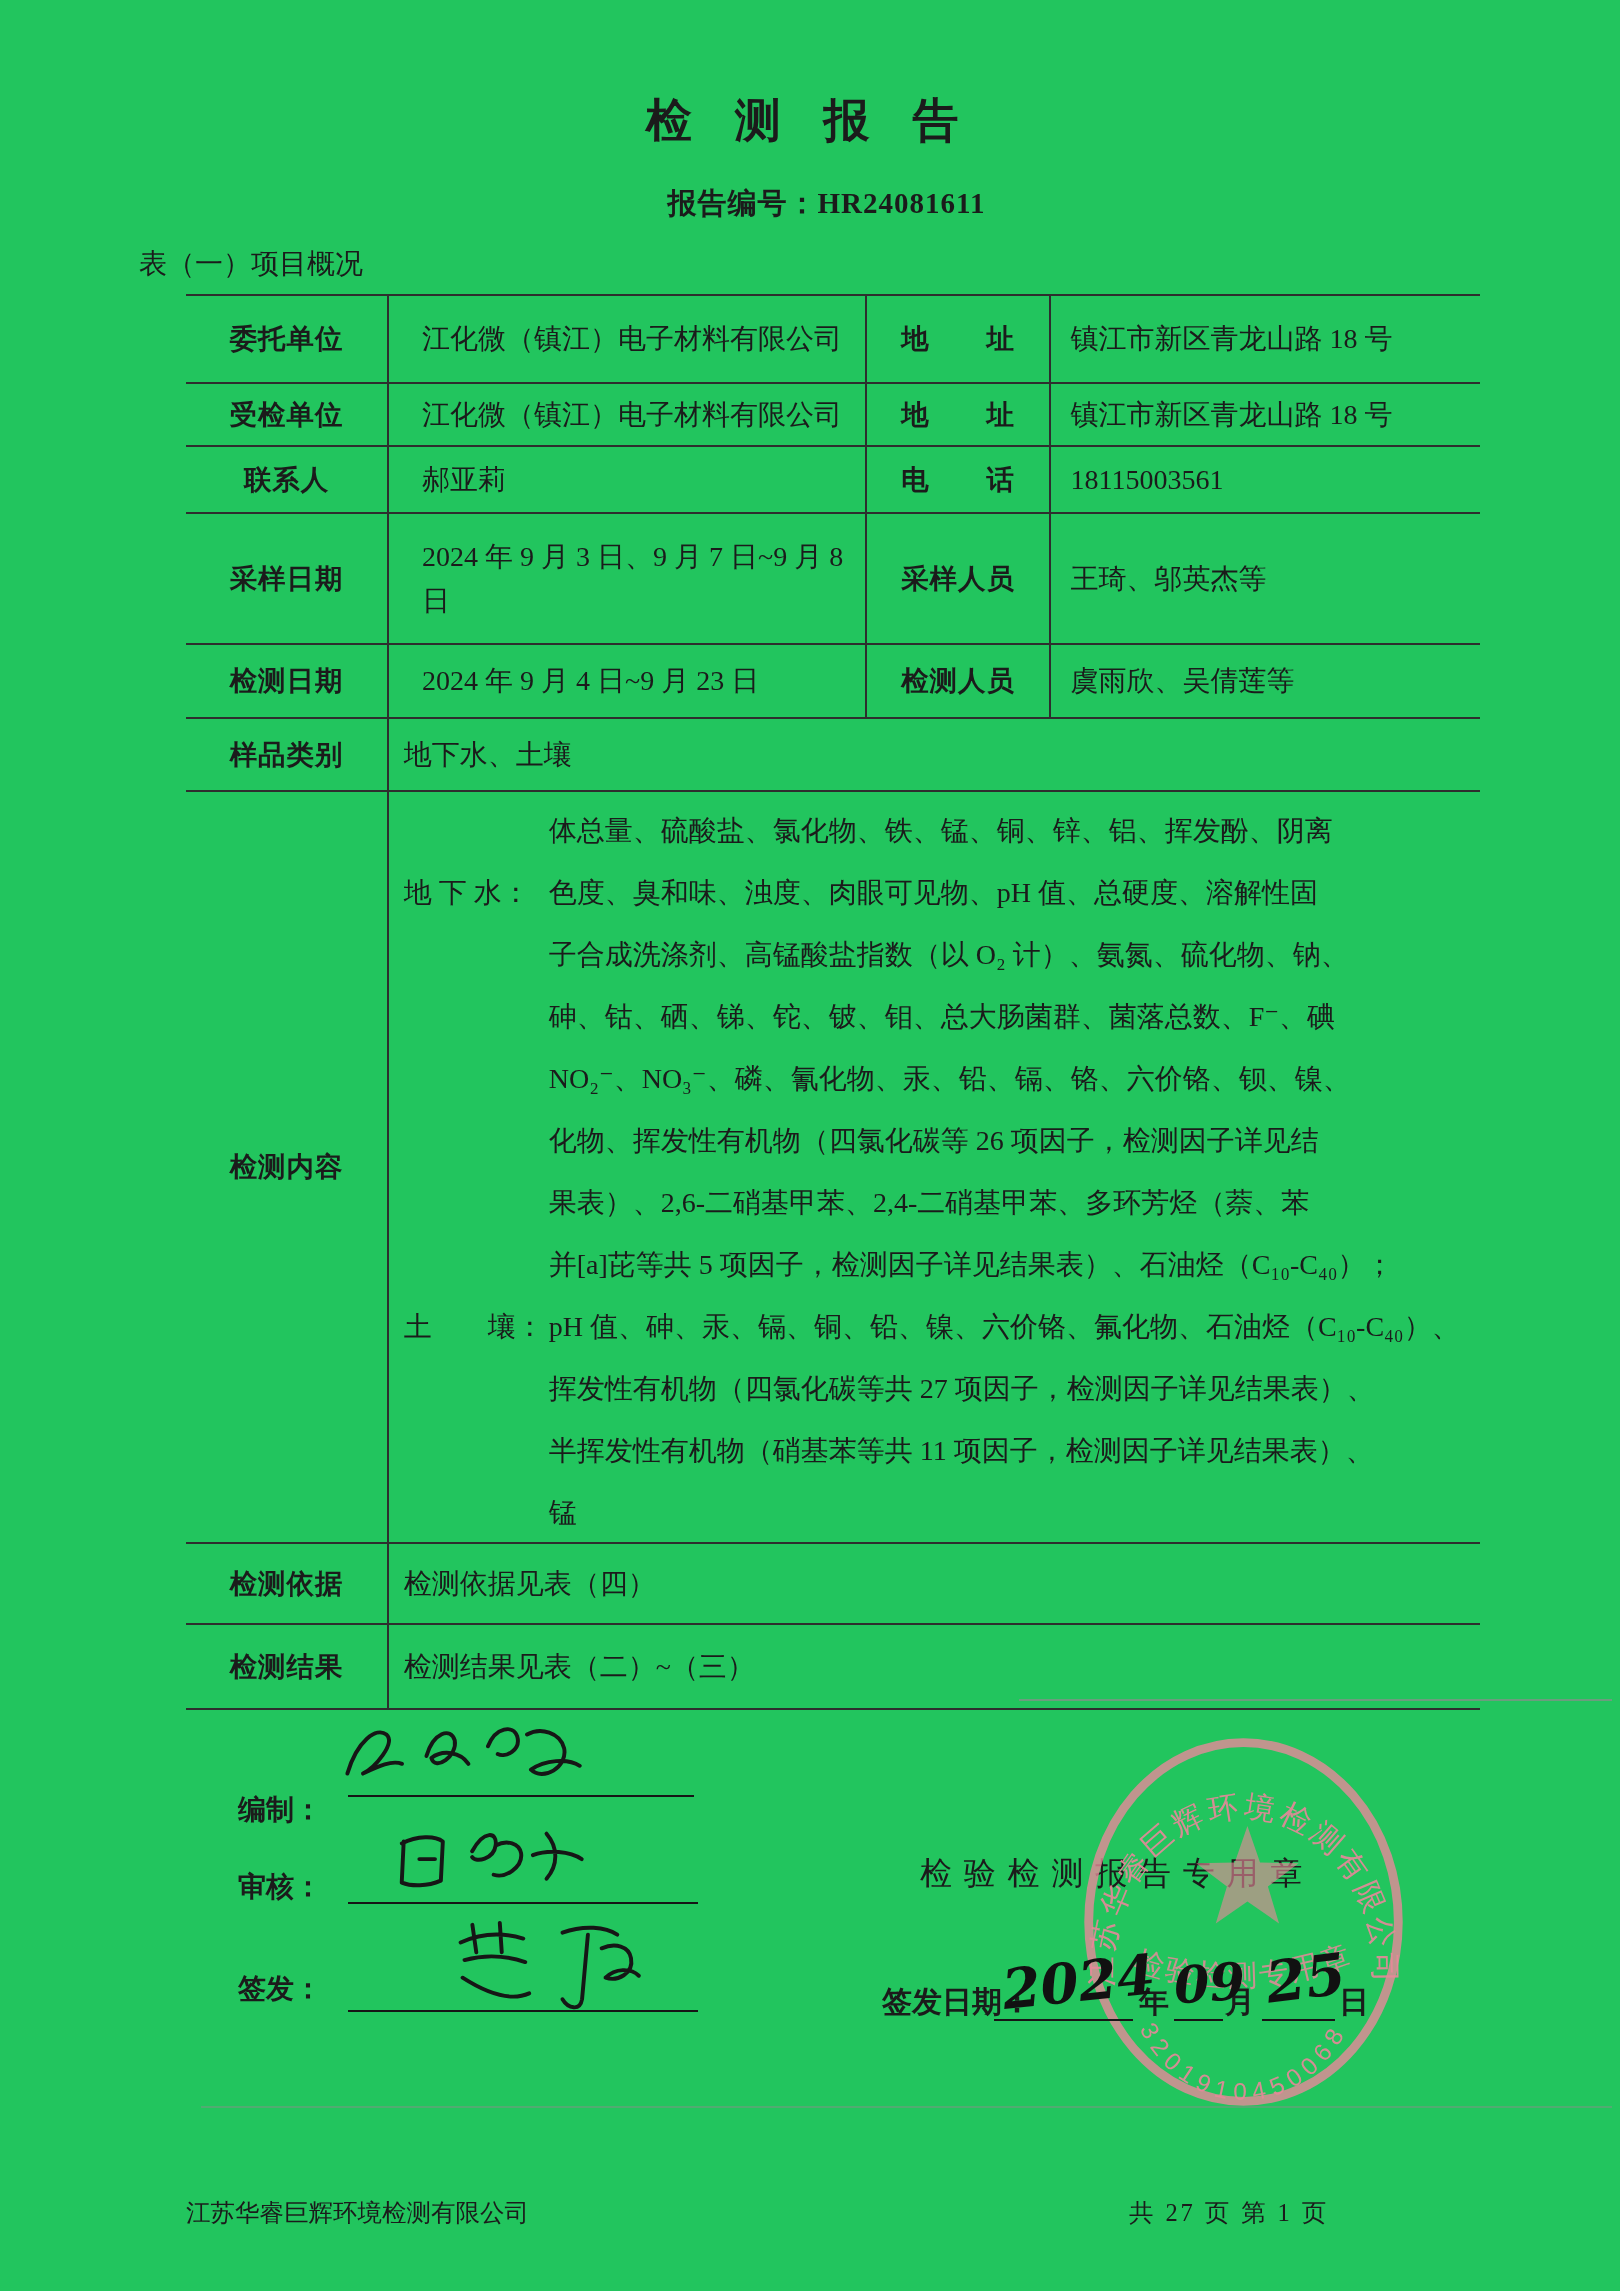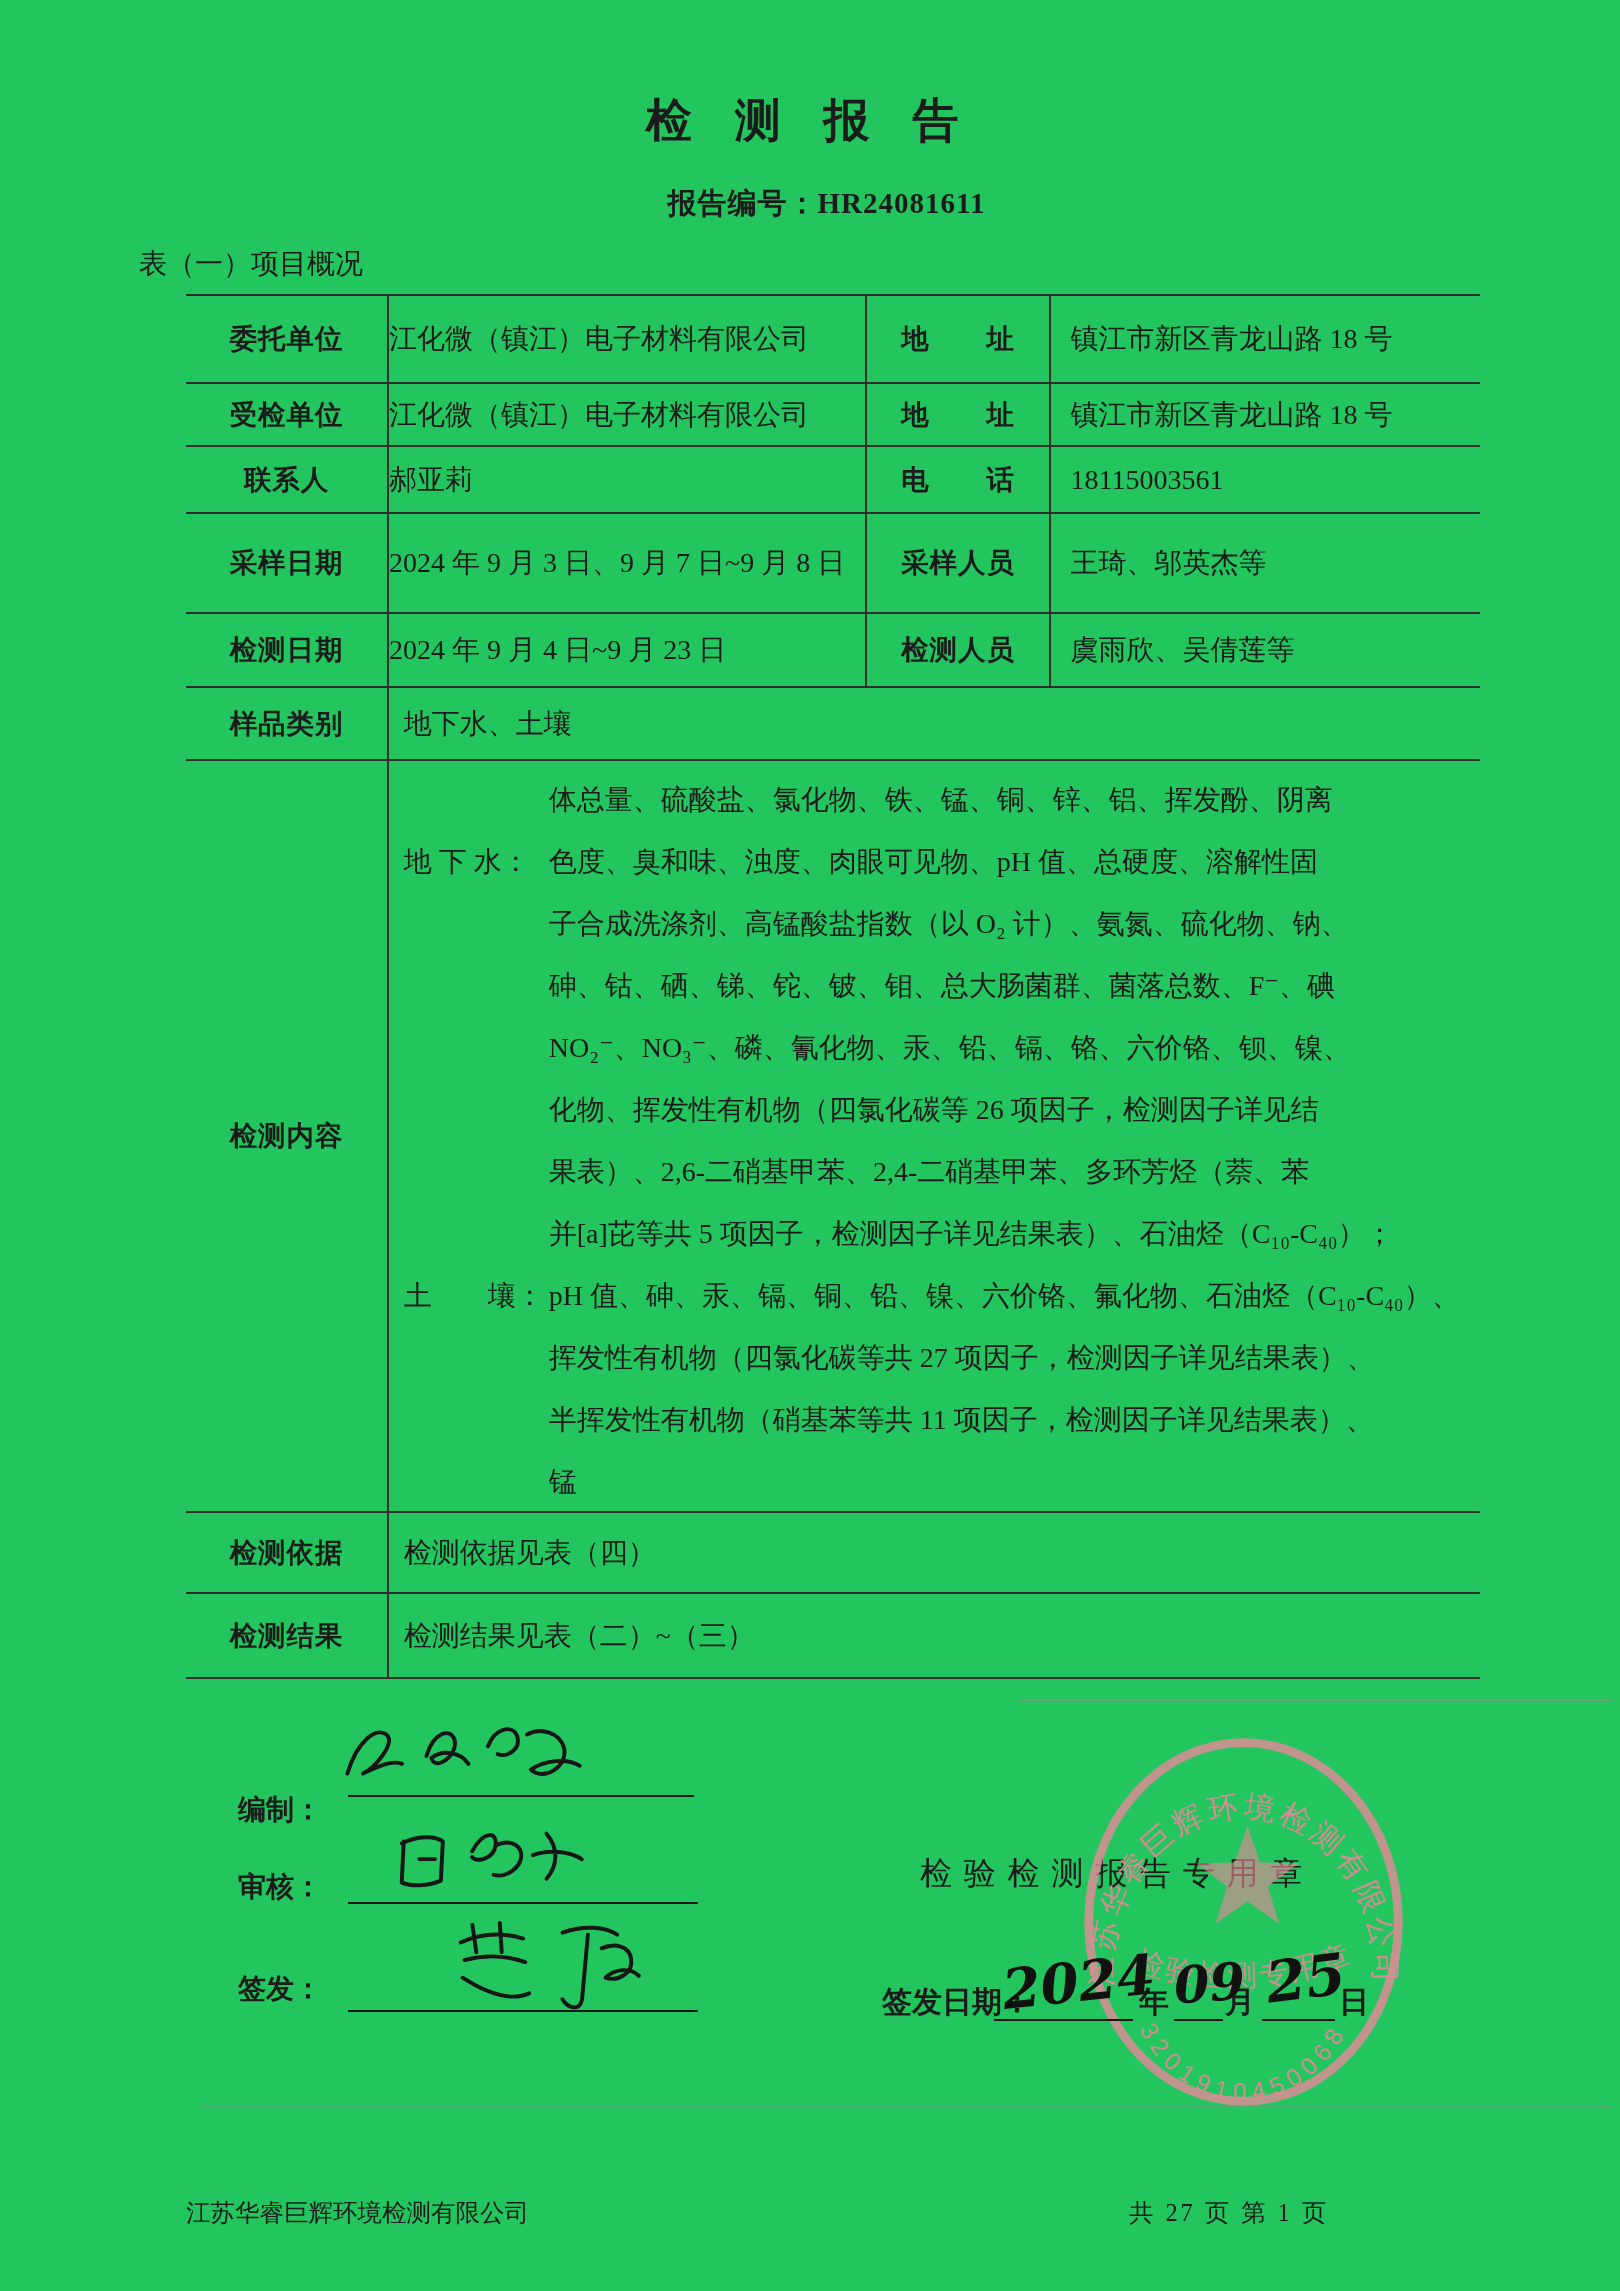--- a/index.html
+++ b/index.html
@@ -33,31 +33,31 @@
   }
   
   .tbl{
     top:294px;left:186px;width:1294px;
     border-top:2.9px solid #2e2e2e;
     box-sizing:border-box;
   }
   .trow{display:flex;border-bottom:2px solid #2e2e2e;box-sizing:border-box;}
   .trow:last-child{border-bottom:2.9px solid #2e2e2e;}
   .c1{width:203px;border-right:2px solid #2e2e2e;display:flex;align-items:center;justify-content:center;box-sizing:border-box;flex-shrink:0;}
-  .c2{width:476px;display:flex;align-items:center;padding-left:0;box-sizing:border-box;flex-shrink:0;line-height:1.55;}
+  .c2{width:476px;display:flex;align-items:center;padding-left:33px;box-sizing:border-box;flex-shrink:0;line-height:1.55;}
   .c3{width:186px;border-left:2px solid #2e2e2e;border-right:2px solid #2e2e2e;display:flex;align-items:center;justify-content:center;box-sizing:border-box;flex-shrink:0;}
   .c4{flex:1;display:flex;align-items:center;padding-left:19.6px;box-sizing:border-box;line-height:1.5;}
   .cspan{flex:1;display:flex;align-items:center;padding-left:14.7px;box-sizing:border-box;}
   .lbl{
     font-family:"Liberation Sans","DejaVu Sans",sans-serif;
     font-weight:bold;font-size:27.4px;letter-spacing:1px;
     text-align:center;
   }
   .val{font-size:28px;}
-  .r1{height:88px}.r2{height:63px}.r3{height:67px}.r4{height:100px}
+  .r1{height:88px}.r2{height:63px}.r3{height:67px}.r4{height:131px}
   .r5{height:74px}.r6{height:73px}.r7{height:752px}.r8{height:81px}.r9{height:85px}
   .content-cell{display:block;padding-top:7.8px;}
   .cline{font-size:28px;line-height:62px;white-space:nowrap;}
   .cline.cont{margin-left:145px;}
   .prefix{display:inline-block;min-width:145px;}
   
   .sig-label{
     font-family:"Liberation Sans","DejaVu Sans",sans-serif;
     font-weight:bold;font-size:28px;
   }

